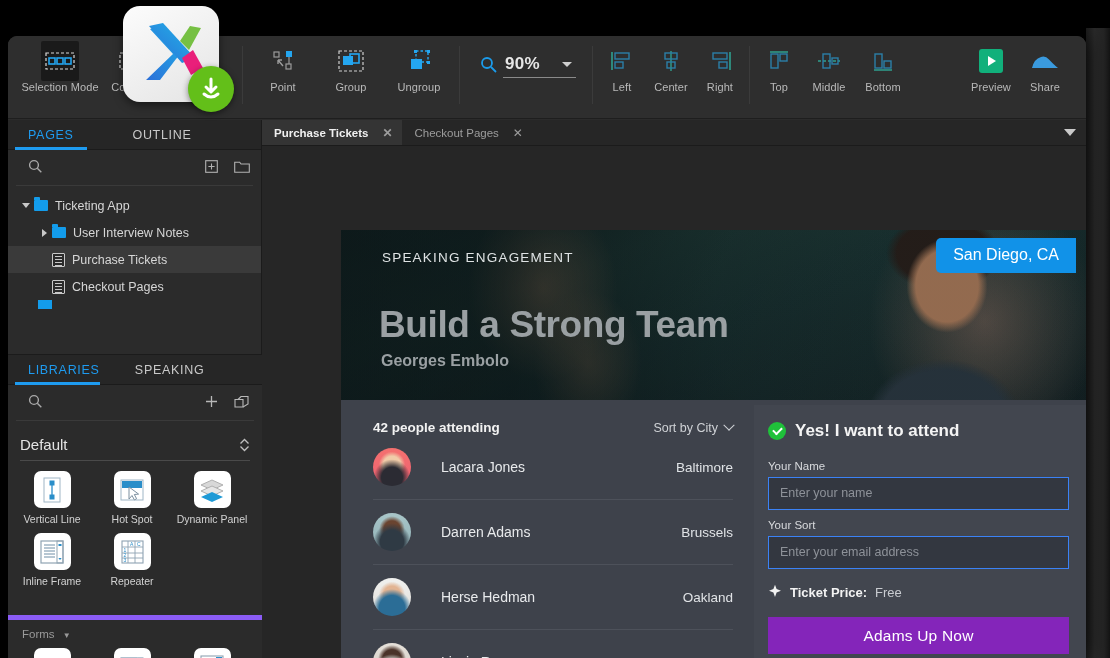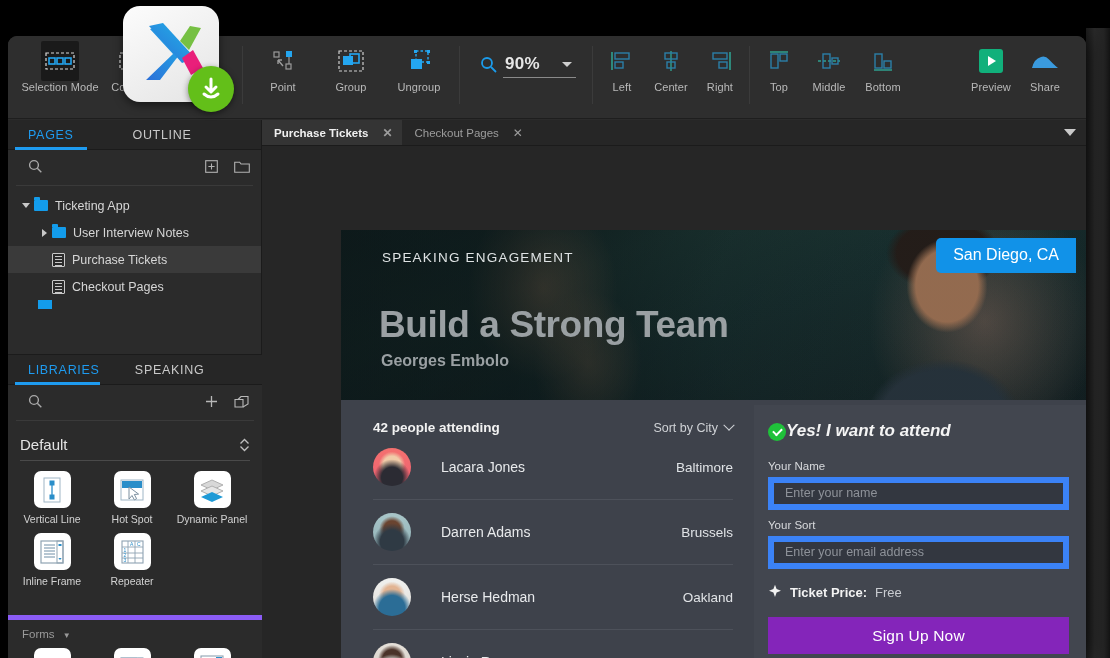--- a/index.html
+++ b/index.html
@@ -183,28 +183,28 @@
   }
   .prow:last-child { border-bottom:1px solid #4d515a; }
   .avatar { width:38px;height:38px;border-radius:50%; overflow:hidden; position:relative; flex:0 0 auto;}
   .pname { margin-left:30px; font-size:14px; color:#e8eaec; }
   .pcity { margin-left:auto; font-size:13.5px; color:#e0e3e6; }
 
   
   .formcard {
     position:absolute; right:0; top:175px; width:335px; height:253px; background:#42464f;
   }
-  .fc-head { display:flex; align-items:flex-end; padding:16px 0 0 14px;font-style:italic; }
+  .fc-head { display:flex; align-items:center; gap:9px; padding:16px 0 0 14px; }
   .check-ico { width:18px;height:18px;border-radius:50%;background:#1fc13a;display:flex;align-items:center;justify-content:center;}
   .check-ico:after{content:"";width:7px;height:4px;border-left:2px solid #fff;border-bottom:2px solid #fff;transform:rotate(-45deg);margin-top:-2px;}
   .fc-title { font-size:17px; font-weight:bold; color:#f4f4f4; }
   .fc-body { padding:10px 14px 0 14px; }
   .flabel { font-size:11.5px; color:#d8dadd; margin:9px 0 5px 0; }
   .finput {
-    width:301px; height:33px; background:#333740; border:6px solid #3b82f6;
+    width:301px; height:33px; background:#333740; border:1px solid #3b82f6;
     color:#8e9299; font-size:12.5px; padding:0 11px; line-height:33px;
     font-family:"Liberation Sans", sans-serif;
   }
   .finput::placeholder{ color:#8e9299; }
   .price-row { display:flex; align-items:center; gap:8px; margin:15px 0 0 0; }
   .tag-ico { color:#f0f0f0; font-size:13px; }
   .price-lab { font-size:13px; font-weight:bold; color:#f2f2f2; }
   .price-val { font-size:13px; color:#c9ccd1; }
   .signup-btn {
     margin-top:16px; width:301px; height:37px; background:#8425ba; color:#fff;
@@ -700,21 +700,21 @@
           <input class="finput" placeholder="Enter your email address" style="">
           <div class="price-row">
             <span class="tag-ico">
               <svg width="14" height="14" viewBox="0 0 14 14">
                     <path d="M7 0.7 L8.6 5.1 L13 6.8 L8.6 8.5 L7 12.9 L5.4 8.5 L1 6.8 L5.4 5.1 z" fill="#f2f2f2"></path>
                   </svg>
             </span>
             <span class="price-lab statictxt">Ticket Price:</span>
             <span class="price-val statictxt">Free</span>
           </div>
-          <div class="signup-btn statictxt">Sign Up Now</div>
+          <div class="signup-btn statictxt">Adams Up Now</div>
         </div>
       </div>
 
     </div>
   </div>
 </div>
 
 <div class="logo-tile">
   <svg width="96" height="96" viewBox="0 0 96 96">
     <defs>

